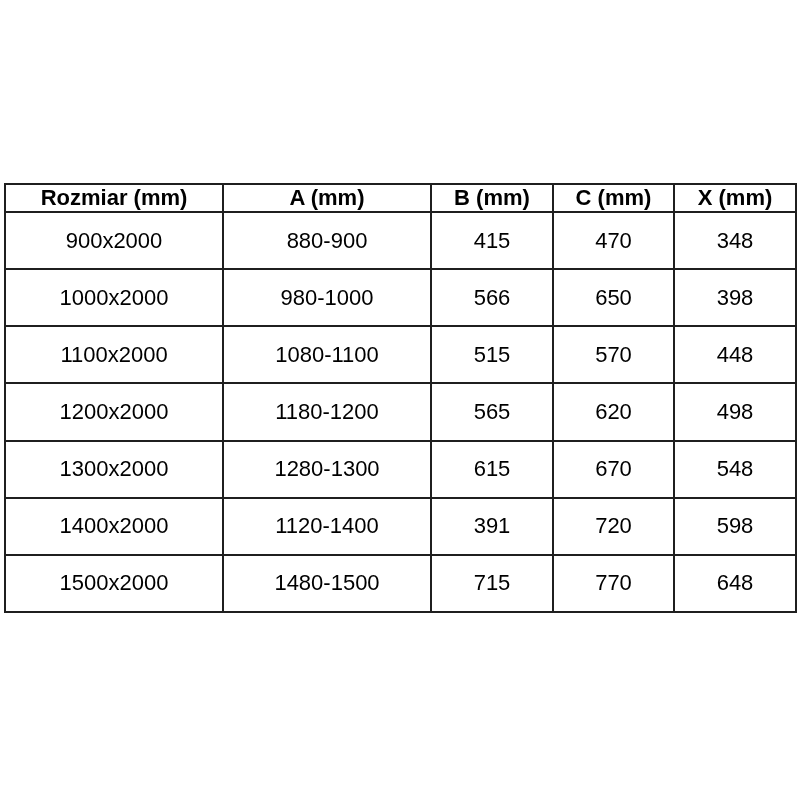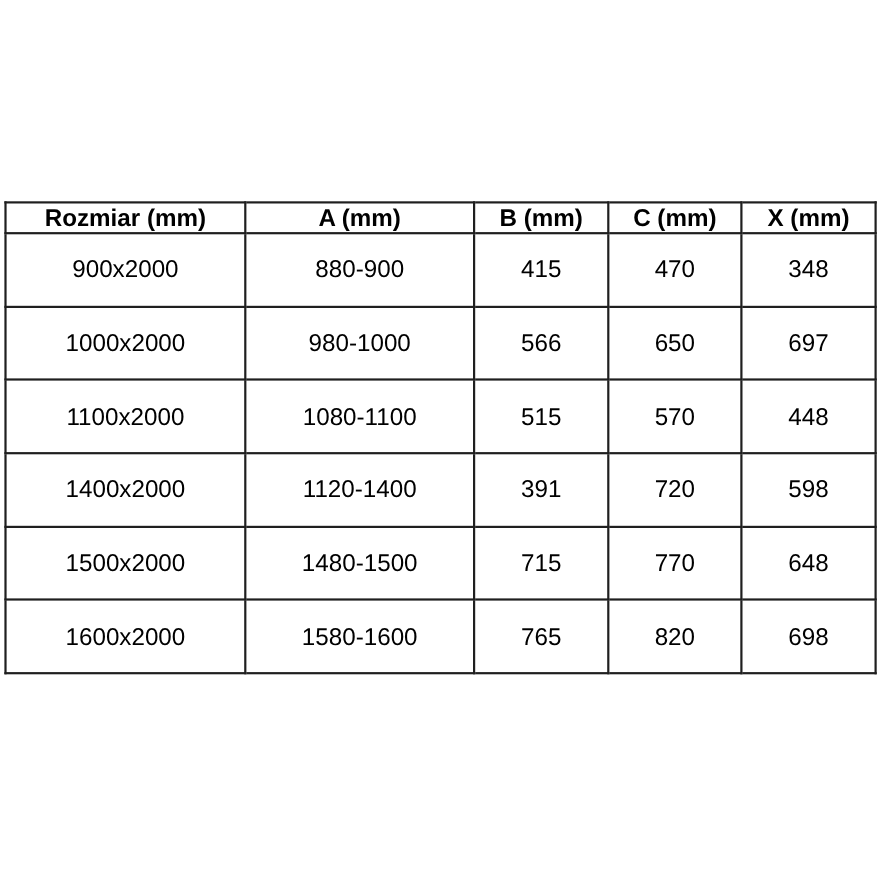--- a/index.html
+++ b/index.html
@@ -71,45 +71,52 @@
         <td>880-900</td>
         <td>415</td>
         <td>470</td>
         <td>348</td>
       </tr>
       <tr>
         <td>1000x2000</td>
         <td>980-1000</td>
         <td>566</td>
         <td>650</td>
-        <td>697</td>
+        <td>398</td>
       </tr>
       <tr>
         <td>1100x2000</td>
         <td>1080-1100</td>
         <td>515</td>
         <td>570</td>
         <td>448</td>
+      </tr>
+      <tr>
+        <td>1200x2000</td>
+        <td>1180-1200</td>
+        <td>565</td>
+        <td>620</td>
+        <td>498</td>
+      </tr>
+      <tr>
+        <td>1300x2000</td>
+        <td>1280-1300</td>
+        <td>615</td>
+        <td>670</td>
+        <td>548</td>
       </tr>
       <tr>
         <td>1400x2000</td>
         <td>1120-1400</td>
         <td>391</td>
         <td>720</td>
         <td>598</td>
       </tr>
       <tr>
         <td>1500x2000</td>
         <td>1480-1500</td>
         <td>715</td>
         <td>770</td>
         <td>648</td>
       </tr>
-      <tr>
-        <td>1600x2000</td>
-        <td>1580-1600</td>
-        <td>765</td>
-        <td>820</td>
-        <td>698</td>
-      </tr>
     </tbody>
   </table>
 </div>
 
 </body></html>

